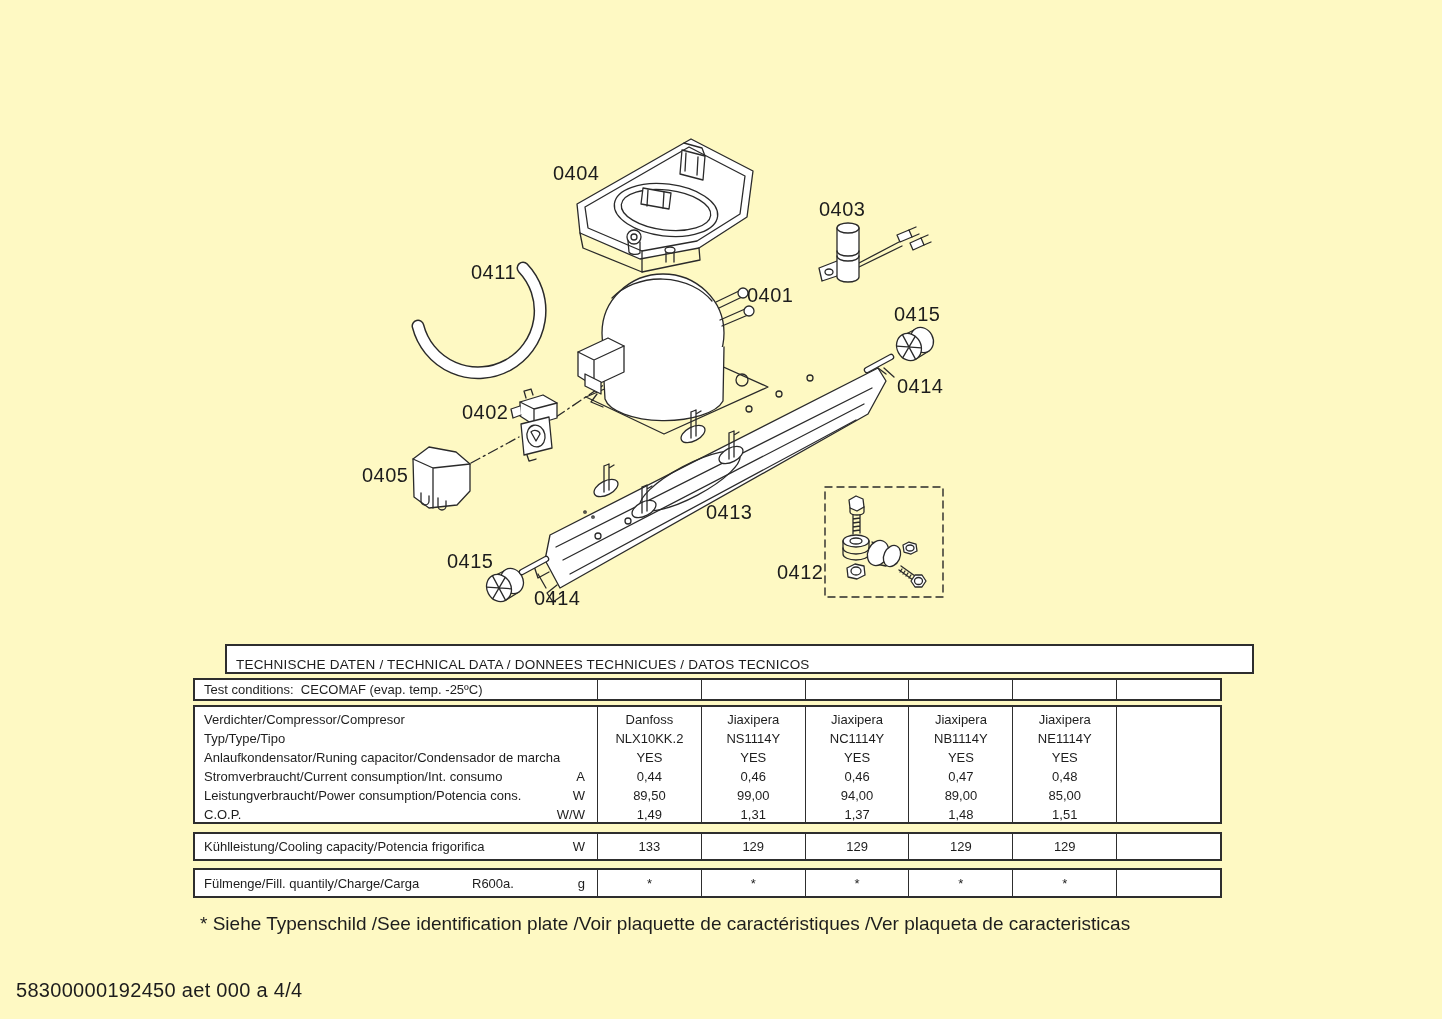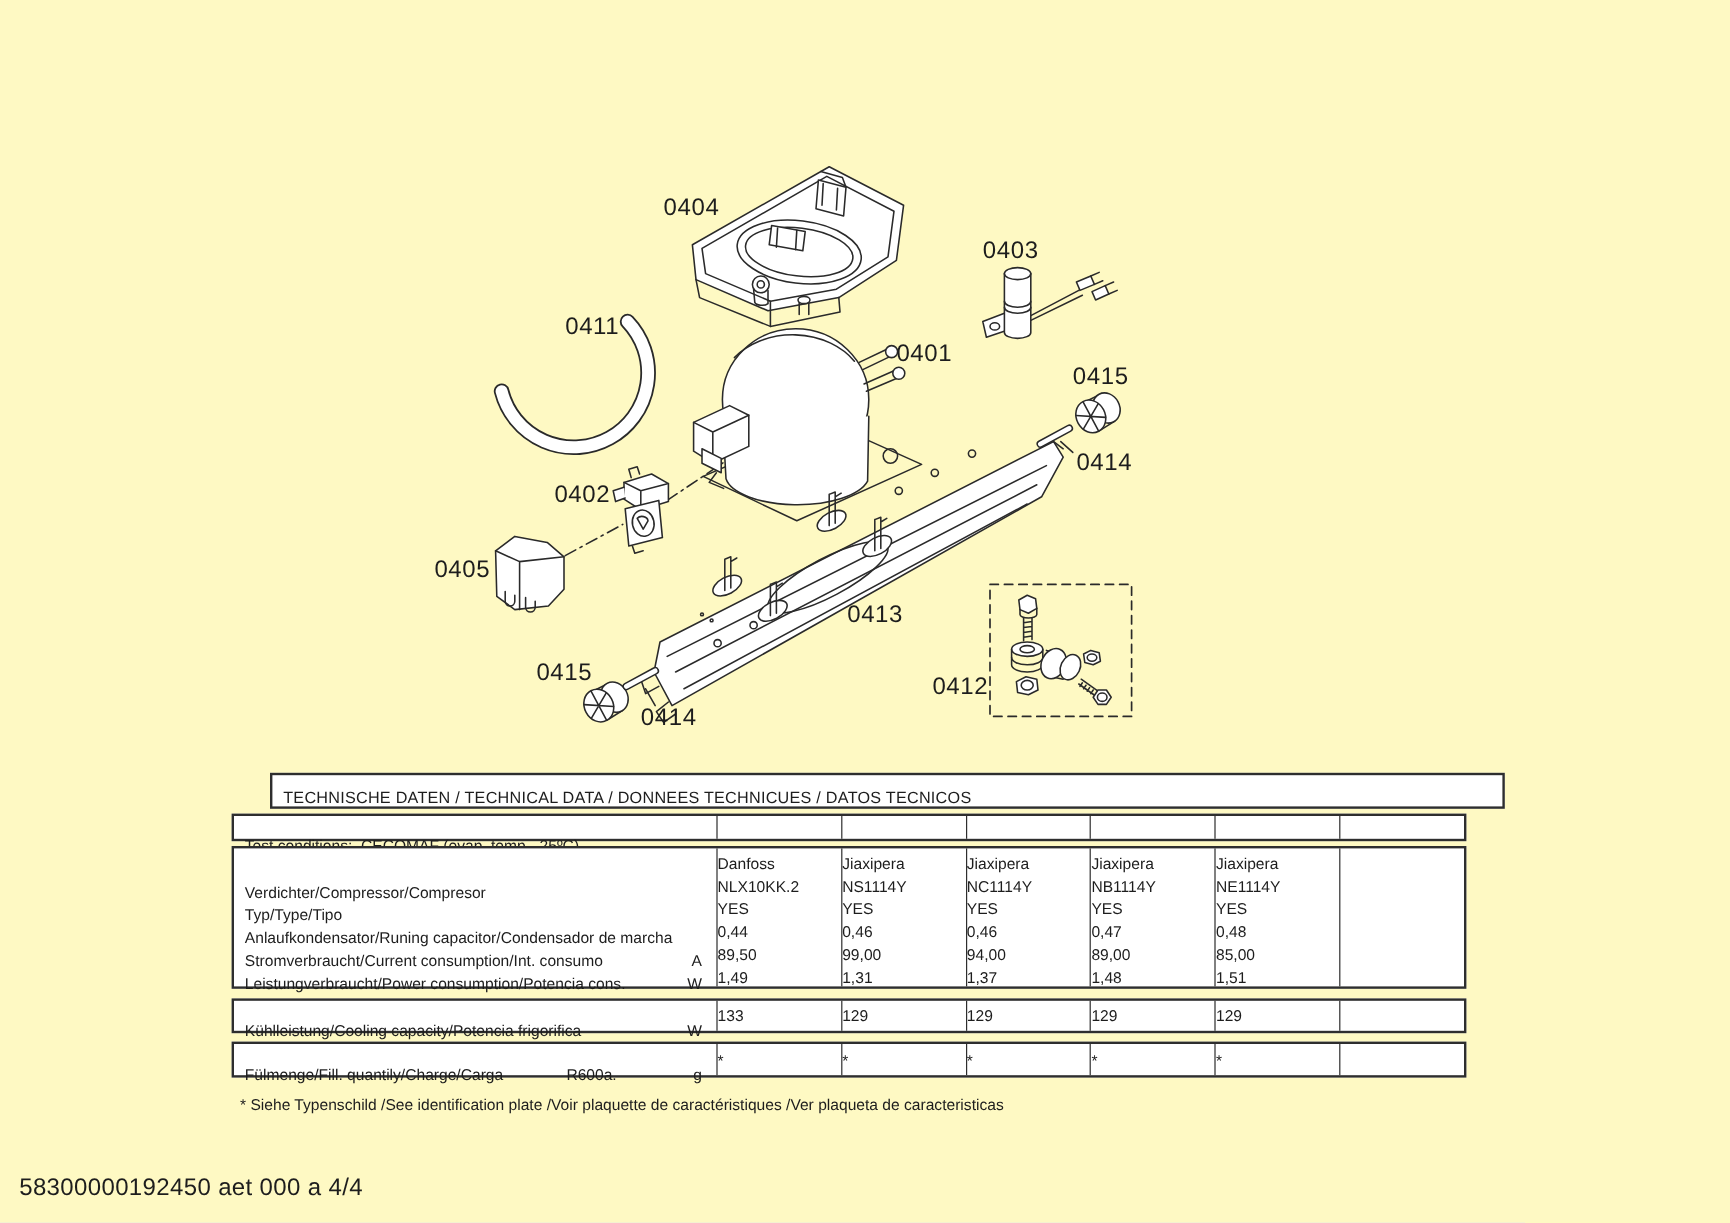--- a/index.html
+++ b/index.html
@@ -19,35 +19,35 @@
   }
   .t-header { top:644px; height:30px; align-items:flex-end;margin-left:32px; }
   .t-test   { top:678px; height:23px; }
   .t-main   { top:705px; height:119px; }
   .t-cool   { top:832px; height:29px; }
   .t-fill   { top:868px; height:30px; }
   .cell { box-sizing:border-box; }
   .header-cell { width:100%; padding-left:9px; font-size:13.5px; letter-spacing:0.2px; }
   .label-cell {
     width:402px; padding-left:9px; padding-right:12px; position:relative;
-    display:flex; flex-direction:column; justify-content:center;margin-top:24px;
+    display:flex; flex-direction:column; justify-content:center;
   }
   .t-main .label-cell { justify-content:flex-start; padding-top:3px; }
   .data-cell {
     flex:1 1 0; border-left:1.5px solid #2e2e2e;
-    display:flex; flex-direction:column; justify-content:center; align-items:flex-start;
+    display:flex; flex-direction:column; justify-content:center; align-items:center;
     text-align:center;
   }
   .t-main .data-cell { justify-content:flex-start; padding-top:3px; }
   .line { display:flex; justify-content:space-between; height:19px; line-height:19px; white-space:pre; }
   .dline { height:19px; line-height:19px; }
   .row-line { display:flex; width:100%; height:19px; line-height:19px; white-space:pre; }
   .unit { margin-left:auto; }
   .refrig { position:absolute; left:277px; top:0; height:100%; display:flex; align-items:center;text-align:right; }
-  .footnote { position:absolute; left:200px; top:913px; font-size:13px; }
+  .footnote { position:absolute; left:200px; top:913px; font-size:19px; }
   .doc-code { position:absolute; left:16px; top:979px; font-size:20px; letter-spacing:0.3px; }
 </style>
 </head>
 <body>
 
 <div class="page">
 
   <svg class="diagram-svg" width="1442" height="640" viewBox="0 0 1442 640">
     <g stroke="#2a2a2a" stroke-width="1.3" fill="none" stroke-linejoin="round" stroke-linecap="round">
 

